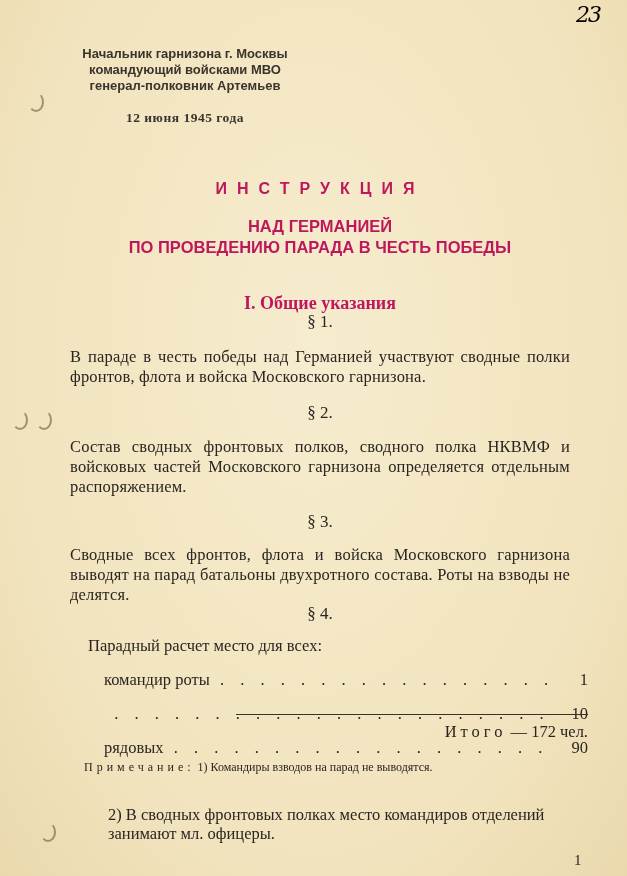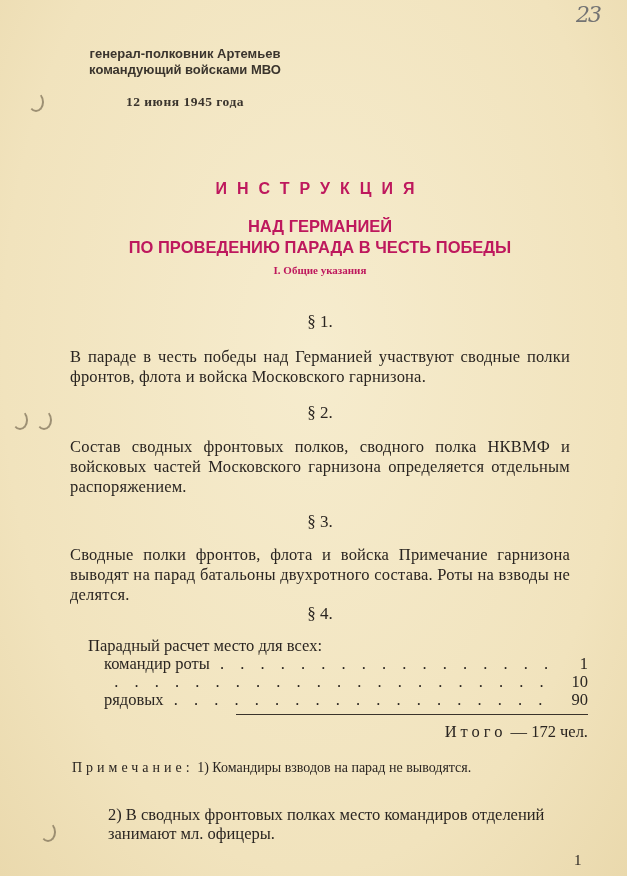--- a/index.html
+++ b/index.html
@@ -7,74 +7,75 @@
     width: 627px; height: 876px; overflow: hidden;
     background: #f3e7c4;
     background-image: radial-gradient(ellipse at 50% 40%, #f6ecce 0%, #f1e3bd 70%, #ead9ad 100%);
     font-family: "Liberation Serif", "DejaVu Serif", serif;
     color: #2a2521;
     position: relative;
   }
   .abs { position: absolute; }
   .handmark {
     left: 576px; top: 2px; font-family: "DejaVu Serif", serif; font-style: italic;
-    font-size: 22px; color: #737373; letter-spacing: -2px;
+    font-size: 22px; color: #000000; letter-spacing: -2px;
   }
   .hole { width: 12px; height: 16px; border-radius: 50%; border: 2px solid #7a6d55; border-left-color: transparent; border-top-color: transparent; opacity: .7; }
   .approve { left: 50px; top: 46px; width: 270px; text-align: center; font-family: "Liberation Sans", "DejaVu Sans", sans-serif; font-size: 13px; line-height: 16px; font-weight: bold; color: #3a342d; }
   .approve .date { margin-top: 16px; font-family: "Liberation Serif", serif; font-size: 13.5px; letter-spacing: 0.5px; }
   .title { left: 60px; width: 520px; text-align: center; font-family: "Liberation Sans", sans-serif; font-weight: bold; color: #be185d; }
   .t1 { top: 180px; font-size: 16px; letter-spacing: 10px; }
   .t2 { top: 216px; font-size: 16.5px; line-height: 21px; }
-  .t3 { top: 264px; font-size: 11px; font-family: "Liberation Serif", serif; }
+  .t3 { top: 293px; font-size: 18px; font-family: "Liberation Serif", serif; }
   .para-sign { left: 60px; width: 520px; text-align: center; font-size: 17px; }
   .body-p { left: 70px; width: 500px; font-size: 16.5px; line-height: 20px; text-align: justify; text-align-last: left; letter-spacing: 0.2px; }
   .tbl { left: 88px; width: 500px; font-size: 16.5px; line-height: 18px; }
-  .row { display: flex; padding-left: 16px; }
+  .row { display: flex; padding-left: 16px; margin-top: 16px; }
   .row .lbl { white-space: nowrap; }
   .row .dots { flex: 1; overflow: hidden; white-space: nowrap; letter-spacing: 6px; }
   .row .val { width: 32px; text-align: right; }
   .rule { left: 236px; top: 714px; width: 352px; border-top: 1.5px solid #3a332b; }
   .total { left: 300px; top: 722px; width: 288px; text-align: right; font-size: 16.5px; }
   .total .sp { letter-spacing: 4px; }
-  .note { left: 72px; width: 500px; font-size: 14px; line-height: 19px; }
+  .note { left: 84px; width: 500px; font-size: 12px; line-height: 19px; }
   .note .sp { letter-spacing: 4px; }
   .note2 { left: 108px; width: 480px; font-size: 16.5px; line-height: 19px; }
   .pageno { left: 574px; top: 852px; font-size: 15px; }
 </style>
 </head>
 <body>
 
 <div class="abs handmark">23</div>
 <div class="abs hole" style="left:28px;top:92px;"></div>
 <div class="abs hole" style="left:12px;top:410px;"></div>
 <div class="abs hole" style="left:36px;top:410px;"></div>
 <div class="abs hole" style="left:40px;top:822px;"></div>
 
 <div class="abs approve">
+  <div>Начальник гарнизона г. Москвы</div>
+  <div>командующий войсками МВО</div>
   <div>генерал-полковник Артемьев</div>
-  <div>командующий войсками МВО</div>
   <div class="date">12 июня 1945 года</div>
 </div>
 
 <div class="abs title t1">ИНСТРУКЦИЯ</div>
 <div class="abs title t2">
   <div>НАД ГЕРМАНИЕЙ</div>
   <div>ПО ПРОВЕДЕНИЮ ПАРАДА В ЧЕСТЬ ПОБЕДЫ</div>
 </div>
 <div class="abs title t3">I. Общие указания</div>
 
 <div class="abs para-sign" style="top:312px;">§ 1.</div>
 <div class="abs body-p" style="top:347px;text-indent:0;">В параде в честь победы над Германией участвуют сводные полки фронтов, флота и войска Московского гарнизона.</div>
 
 <div class="abs para-sign" style="top:403px;">§ 2.</div>
 <div class="abs body-p" style="top:437px;">Состав сводных фронтовых полков, сводного полка НКВМФ и войсковых частей Московского гарнизона определяется отдельным распоряжением.</div>
 
 <div class="abs para-sign" style="top:512px;">§ 3.</div>
-<div class="abs body-p" style="top:545px;">Сводные полки фронтов, флота и войска Примечание гарнизона выводят на парад батальоны двухротного состава. Роты на взводы не делятся.</div>
+<div class="abs body-p" style="top:545px;">Сводные всех фронтов, флота и войска Московского гарнизона выводят на парад батальоны двухротного состава. Роты на взводы не делятся.</div>
 
 <div class="abs para-sign" style="top:604px;">§ 4.</div>
 
 <div class="abs tbl" style="top:637px;">
   <div>Парадный расчет место для всех:</div>
   <div class="row">
     <span class="lbl">командир роты</span>
     <span class="dots">&nbsp;. . . . . . . . . . . . . . . . . . . . . . .</span>
     <span class="val">1</span>
   </div>

